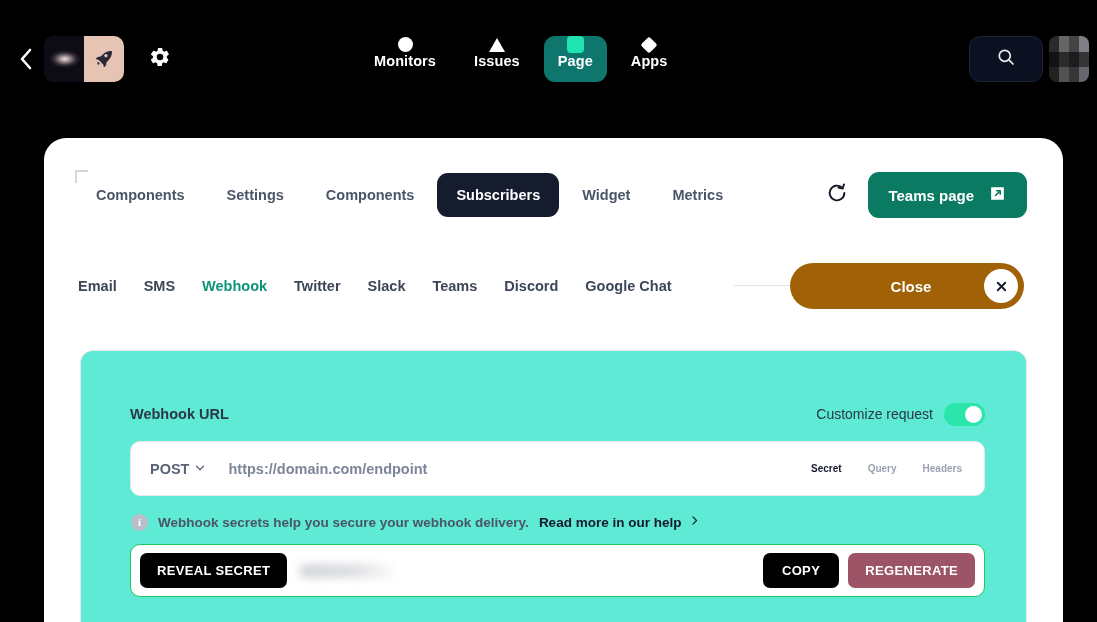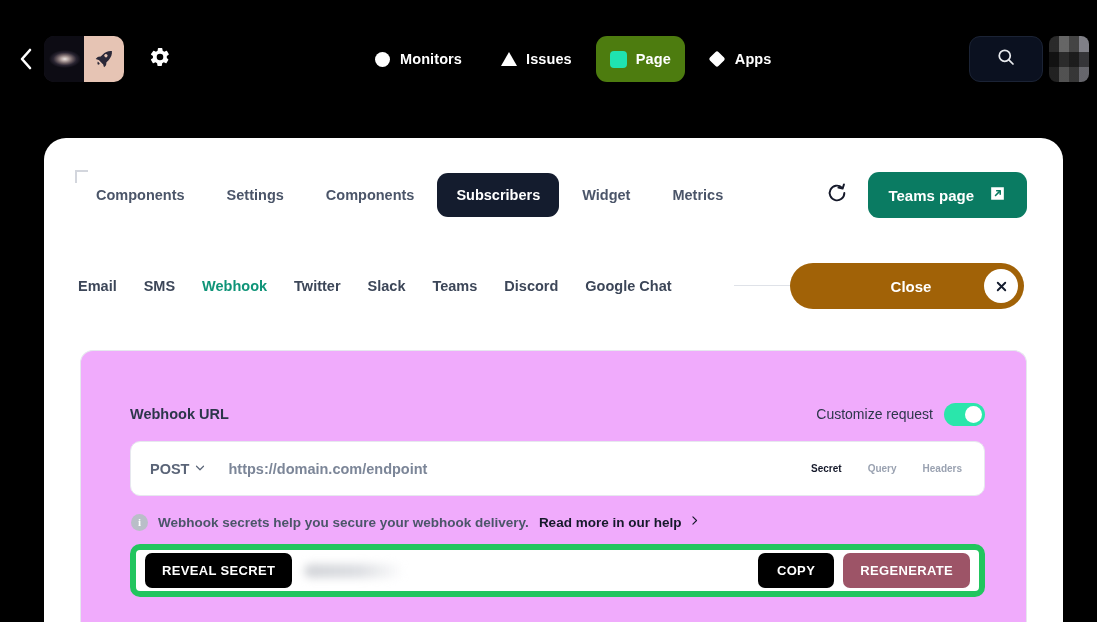--- a/index.html
+++ b/index.html
@@ -71,33 +71,33 @@
     position: absolute;
     left: 360px; top: 36px;
     height: 46px;
     display: flex;
     align-items: center;
     gap: 10px;
   }
   .nav-item {
     display: flex;
     align-items: center;
-    gap: 9px;
     height: 46px;
     padding: 0 14px;
     border-radius: 11px;
     cursor: pointer;
     color: #ffffff;
     font-size: 14.5px;
     font-weight: 700;
     letter-spacing: 0.1px;
     white-space: nowrap;
+    flex-direction: column;
   }
   .nav-item.active {
-    background: #4d7c0f;
+    background: #0f766e;
   }
   .nav-ic { display: flex; align-items: center; justify-content: center; width: 17px; height: 17px; }
 
   .ic-circle { width: 15px; height: 15px; border-radius: 50%; background: #ffffff; }
   .ic-triangle {
     width: 0; height: 0;
     border-left: 8px solid transparent;
     border-right: 8px solid transparent;
     border-bottom: 14px solid #ffffff;
   }
@@ -273,21 +273,21 @@
     cursor: pointer;
   }
 
   
   .panel {
     position: absolute;
     left: 36px;
     top: 212px;
     width: 947px;
     height: 272px;
-    background: #f0abfc;
+    background: #5eead4;
     border: 1px solid #e6e8ee;
     border-radius: 13px 13px 0 0;
     border-bottom: none;
   }
 
   .panel-head {
     position: absolute;
     left: 49px; top: 50px;
     right: 41px;
     height: 26px;
@@ -399,21 +399,21 @@
     align-items: center;
     gap: 8px;
   }
 
   .secret-field {
     position: absolute;
     left: 49px; top: 193px;
     right: 41px;
     height: 53px;
     background: #ffffff;
-    border: 6px solid #22c55e;
+    border: 1px solid #22c55e;
     border-radius: 10px;
     display: flex;
     align-items: center;
   }
   .btn-dark {
     margin-left: 9px;
     height: 35px;
     padding: 0 17px;
     background: #000000;
     color: #ffffff;

